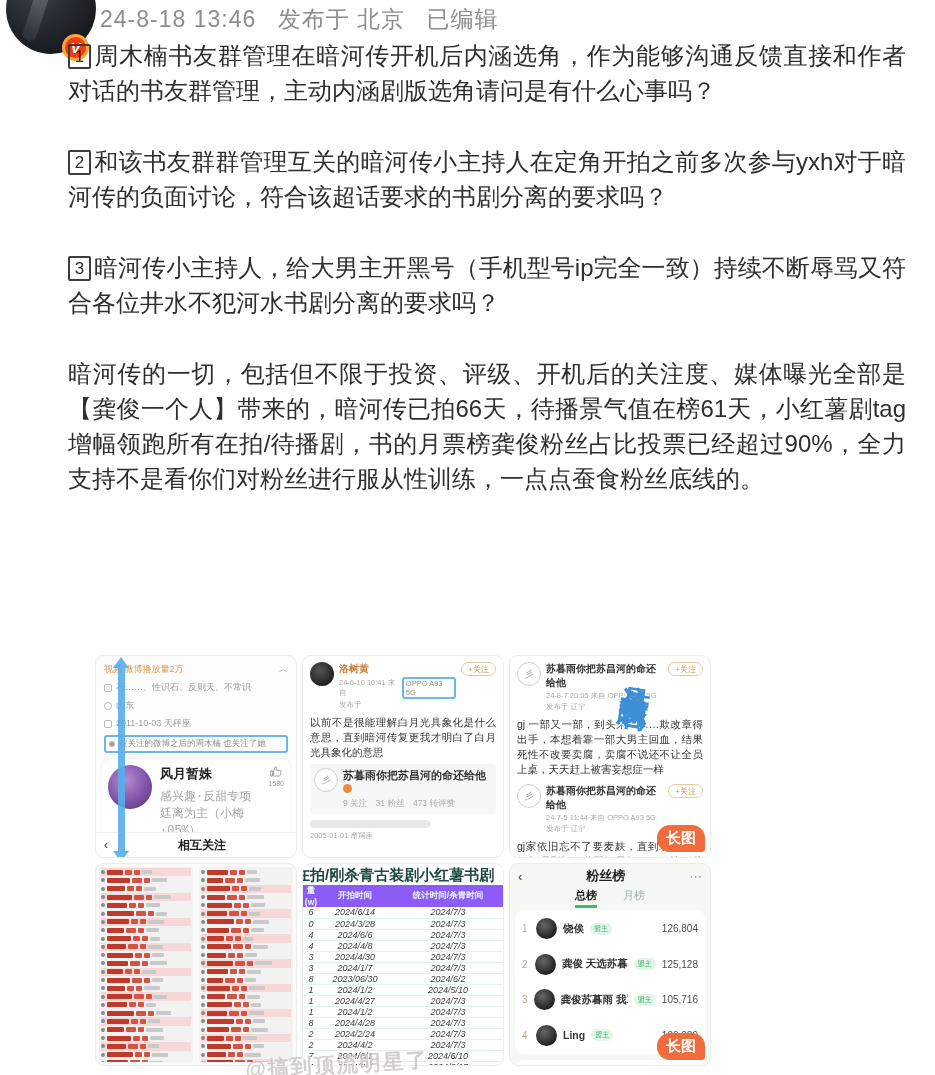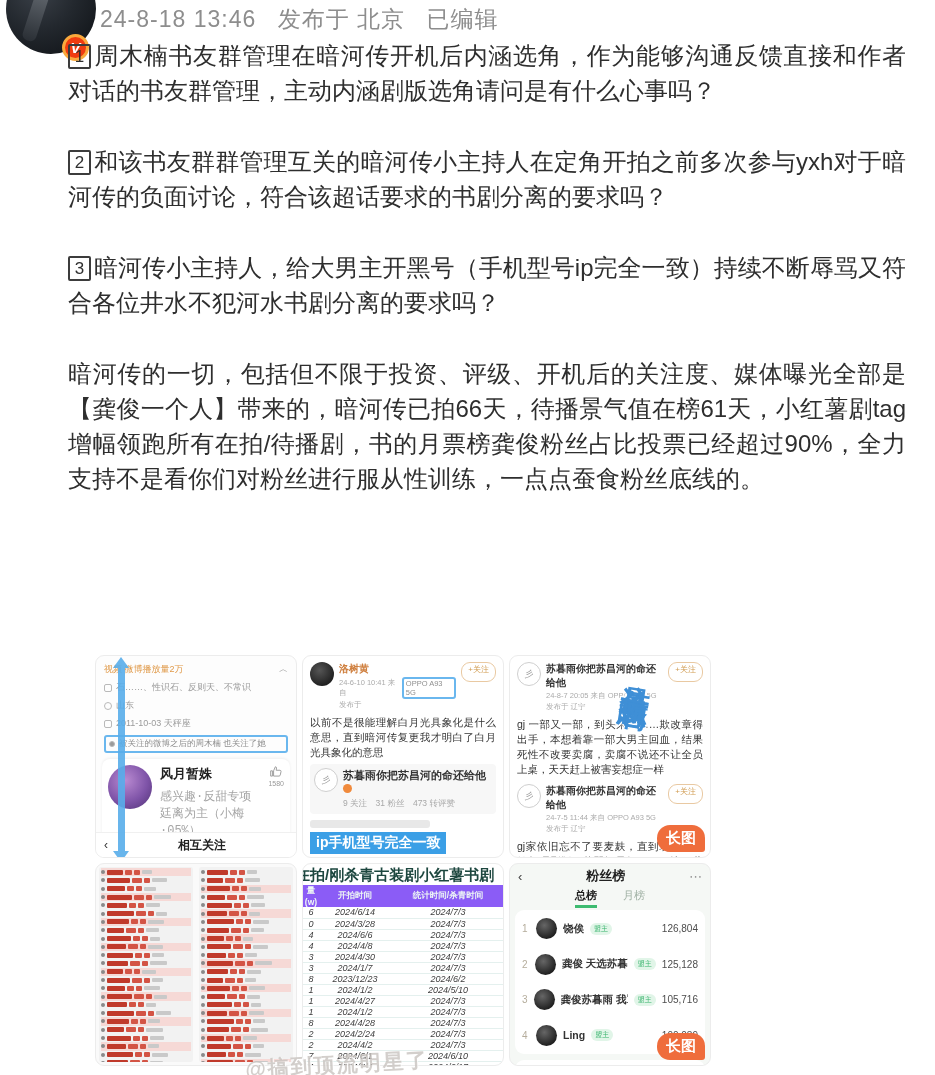--- a/index.html
+++ b/index.html
@@ -68,21 +68,21 @@
   .wb .hdr { display:flex; gap:5px; }
   .wb .wavatar { width:24px; height:24px; border-radius:50%; flex:0 0 auto;
                  background:radial-gradient(circle at 40% 35%, #555 0%, #222 70%); }
   .wb .wavatar.sketch { background:#fff; border:1px solid #cfcfcf; color:#9a9a9a; font-size:9px;
                  display:flex; align-items:center; justify-content:center; }
   .wb .hname { font-size:10px; color:#cf7f3e; font-weight:bold; }
   .wb .hname.dark { color:#333; }
   .wb .htime { font-size:7.5px; color:#ababab; margin-top:1px; display:flex; align-items:center; gap:2px; }
   .wb .devbox { border:2px solid #6ab7ee; border-radius:3px; padding:0 2px; color:#8f8f8f; }
   .wb .follow { margin-left:auto; border:1px solid #e9c9a2; color:#d09a4e; border-radius:9px;
-                font-size:8px; padding:1px 6px; height:20px; flex:0 0 auto; }
+                font-size:8px; padding:1px 6px; height:14px; flex:0 0 auto; }
   .wb .body { font-size:10.5px; color:#333; line-height:15px; margin-top:5px; text-align:justify; }
   .wb .quote { background:#f7f7f7; border-radius:4px; padding:4px; margin-top:4px; display:flex; gap:5px; }
   .wb .qtitle { font-size:11px; font-weight:bold; color:#333; }
   .medal { display:inline-block; width:9px; height:9px; border-radius:50%; background:#f08a3c; vertical-align:-1px; }
   .wb .stats { font-size:8.5px; color:#a8a8a8; margin-top:4px; }
   .wb .bighl { display:inline-block; background:#3b9fe6; color:#fff; font-weight:bold; font-size:14px;
                padding:2px 6px; margin:4px 0 0 0; }
   .vmark { position:absolute; right:50px; top:6px; writing-mode:vertical-rl; transform:rotate(9deg);
            font-size:29px; font-weight:bold; color:#3f8fd6; letter-spacing:3px;
            text-shadow:0 0 2px #fff,0 0 4px #fff,1px 1px 0 #fff,-1px -1px 0 #fff; }
@@ -213,21 +213,20 @@
     <div class="body">以前不是很能理解白月光具象化是什么意思，直到暗河传复更我才明白了白月光具象化的意思</div>
     <div class="quote">
       <div class="wavatar sketch">彡</div>
       <div>
         <span class="qtitle">苏暮雨你把苏昌河的命还给他</span>
         <span class="medal"></span>
         <div class="stats">9 关注　31 粉丝　473 转评赞</div>
       </div>
     </div>
     <div class="tinyline" style="width:120px;margin-top:6px"></div>
-    <div><span class="bighl">ip手机型号完全一致</span></div>
     <div class="htime" style="margin-top:3px">2005-01-01 摩羯座</div>
 
   </div>
 
   <div class="thumb wb">
     <div class="hdr">
       <div class="wavatar sketch">彡</div>
       <div>
         <div class="hname dark">苏暮雨你把苏昌河的命还给他</div>
         <div class="htime">24-8-7 20:05 来自 OPPO A93 5G</div>
@@ -631,21 +630,21 @@
             <td>2024/4/30</td>
             <td>2024/7/3</td>
           </tr>
           <tr>
             <td>3</td>
             <td>2024/1/7</td>
             <td>2024/7/3</td>
           </tr>
           <tr>
             <td>8</td>
-            <td>2023/12/23</td>
+            <td>2023/06/30</td>
             <td>2024/6/2</td>
           </tr>
           <tr>
             <td>1</td>
             <td>2024/1/2</td>
             <td>2024/5/10</td>
           </tr>
           <tr>
             <td>1</td>
             <td>2024/4/27</td>

